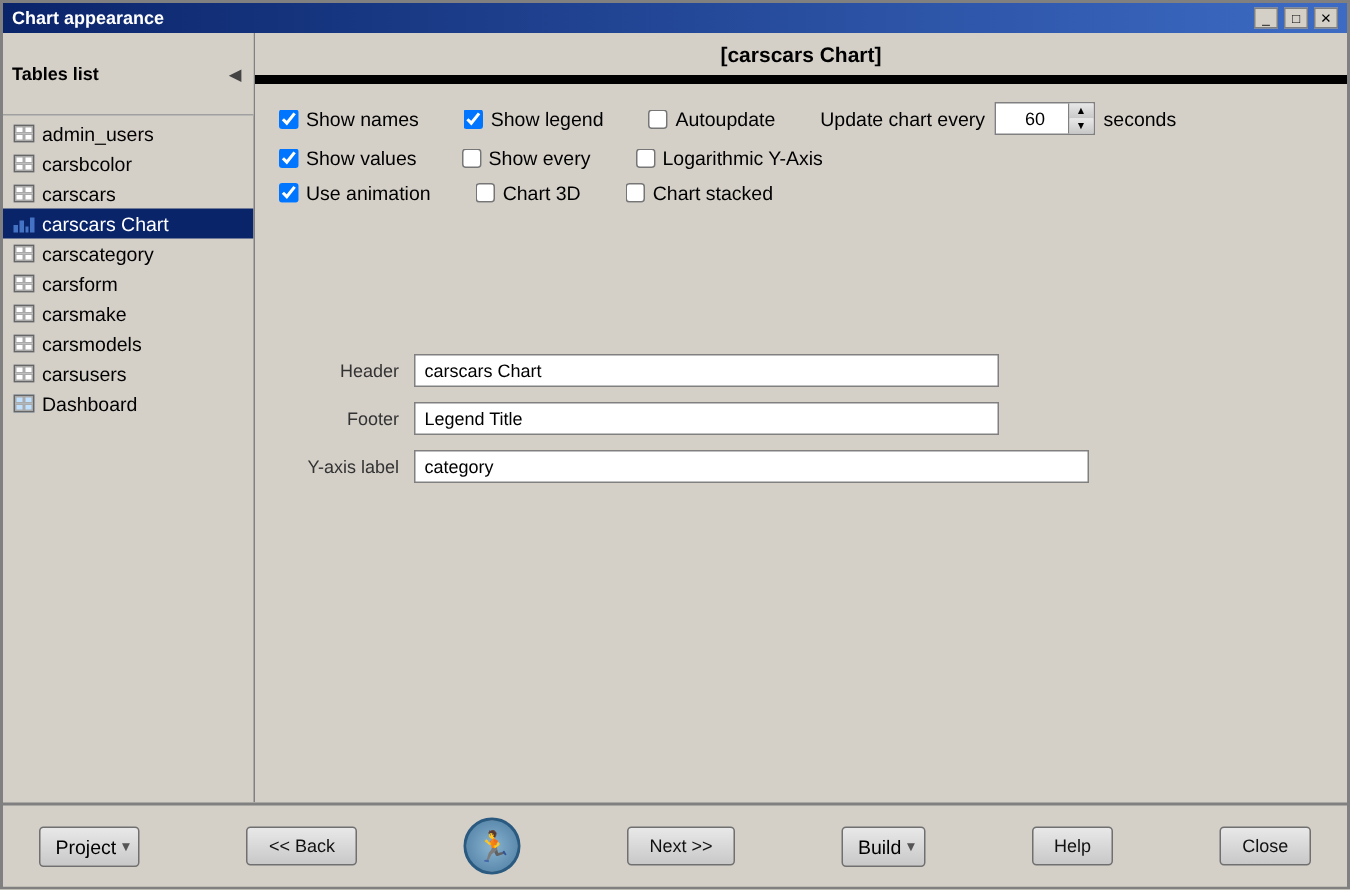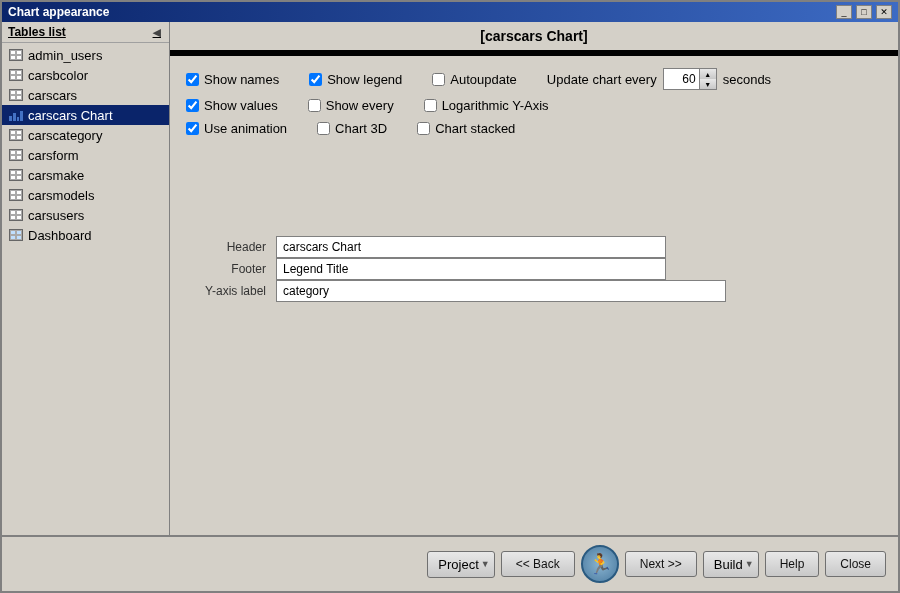--- a/index.html
+++ b/index.html
@@ -42,28 +42,27 @@
     .left-panel {
       width: 168px;
       background: #d4d0c8;
       border-right: 1px solid #808080;
       display: flex;
       flex-direction: column;
     }
 
     .panel-header {
       background: #d4d0c8;
-      padding: 3px 6px;
+      padding: 20px 6px;
       font-size: 12px;
       font-weight: bold;
       display: flex;
       align-items: flex-end;
       justify-content: space-between;
       border-bottom: 1px solid #a0a0a0;
-      text-decoration: underline;
     }
 
     .collapse-btn {
       cursor: pointer;
       font-size: 11px;
       color: #444;
       background: none;
       border: none;
       padding: 0 2px;
     }
@@ -151,20 +150,21 @@
       border: 1px solid #808080;
       background: white;
       padding: 1px 2px;
       font-size: 12px;
     }
 
     .form-section {
       margin-top: 100px;
       display: flex;
       flex-direction: column;
+      gap: 10px;
     }
 
     .form-row {
       display: flex;
       align-items: center;
       gap: 10px;
     }
 
     .form-label {
       width: 80px;
@@ -182,24 +182,24 @@
     }
 
     .form-input.wide {
       width: 450px;
     }
 
     
     .bottom-bar {
       background: #d4d0c8;
       border-top: 2px solid #808080;
-      padding: 8px 12px;
-      display: flex;
-      align-items: center;
-      justify-content: flex-end;
+      padding: 8px 24px;
+      display: flex;
+      align-items: center;
+      justify-content: space-between;
       gap: 6px;
     }
 
     .btn {
       padding: 5px 14px;
       font-size: 12px;
       background: linear-gradient(to bottom, #e8e8e8, #c8c8c8);
       border: 1px solid #707070;
       border-radius: 3px;
       cursor: pointer;
@@ -427,21 +427,21 @@
             <input type="checkbox" checked="" id="chk-legend" style="">
             <label for="chk-legend">Show legend</label>
           </div>
           <div class="options-col">
             <input type="checkbox" id="chk-auto" style="">
             <label for="chk-auto">Autoupdate</label>
           </div>
           <div class="update-section">
             <span>Update chart every</span>
             <div style="display:flex;align-items:center;border:1px solid #808080;background:white;">
-              <input type="text" class="number-input" style="border: none; width: 35px; text-align: right; padding: 1px 3px;" value="60">
+              <input type="text" class="number-input" style="border: none; width: 48px; text-align: right; padding: 1px 15px;" value="60">
               <div style="display:flex;flex-direction:column;border-left:1px solid #808080;">
                 <button class="spinner-btn">▲</button>
                 <button class="spinner-btn">▼</button>
               </div>
             </div>
             <span>seconds</span>
           </div>
         </div>
 
         <div style="display:flex;align-items:center;margin-bottom:8px;">

